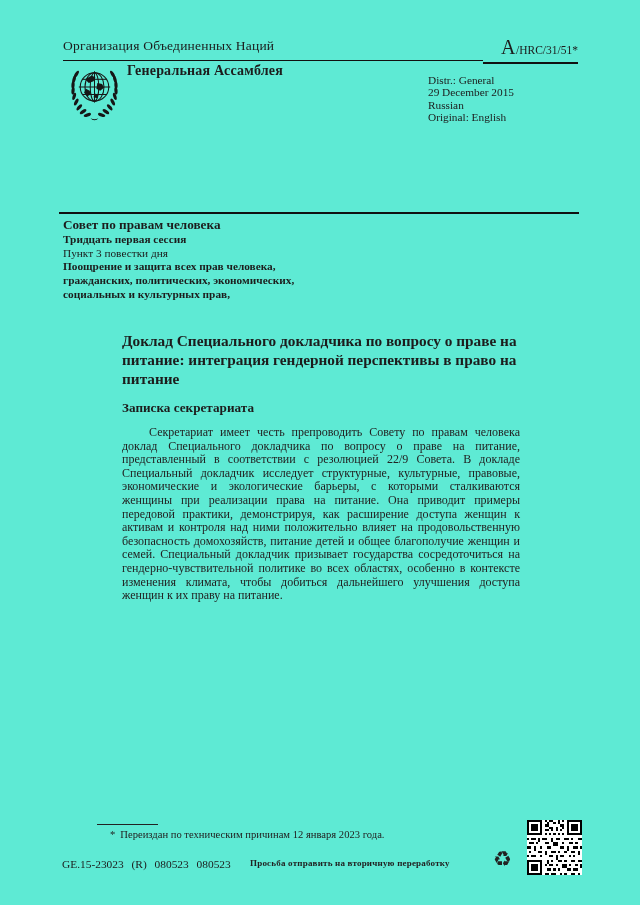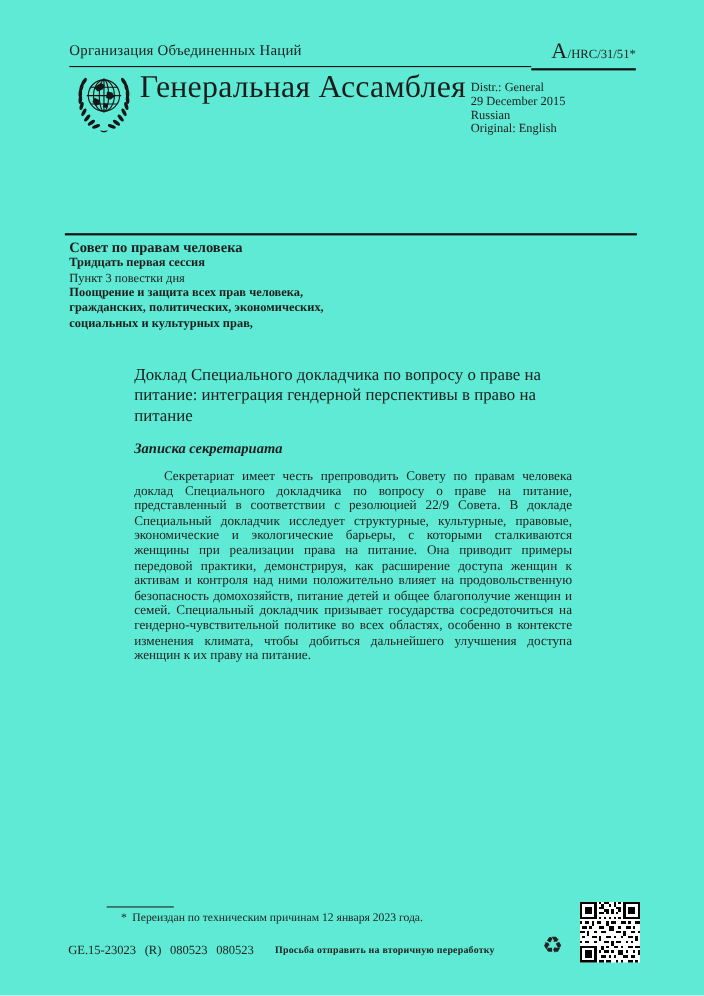--- a/index.html
+++ b/index.html
@@ -9,30 +9,30 @@
   }
   .abs{position:absolute;}
   
   .org-name{left:63px;top:38px;font-size:13.5px;letter-spacing:.2px;}
   .doc-symbol{top:36px;right:62px;font-size:11.5px;white-space:nowrap;}
   .doc-symbol .big-a{font-size:20px;letter-spacing:.5px;}
   .rule-left{left:63px;top:60px;width:420px;height:1px;background:#111;}
   .rule-right{left:483px;top:62px;width:95px;height:2px;background:#111;}
   
   .emblem{left:66px;top:63px;width:57px;height:63px;}
-  .assembly-title{left:127px;top:63px;font-size:29px;font-weight:normal;letter-spacing:.2px;}
+  .assembly-title{left:127px;top:63px;font-size:14px;font-weight:bold;letter-spacing:.2px;}
   .distr-block{left:428px;top:74px;font-size:11.3px;line-height:12.4px;}
   .rule-thick{left:59px;top:212px;width:520px;height:2px;background:#111;}
   
   .session{left:63px;top:216px;font-size:11.3px;line-height:13.7px;}
   .session .council{font-size:13.2px;font-weight:bold;line-height:17px;}
   .session .b{font-weight:bold;}
   
-  .doc-title{left:122px;top:331px;width:412px;font-size:15.3px;font-weight:normal;line-height:19.2px;}
-  .doc-subtitle{left:122px;top:400px;font-size:13.2px;font-weight:bold;font-style:italic;}
+  .doc-title{left:122px;top:331px;width:412px;font-size:15.3px;font-weight:bold;line-height:19.2px;}
+  .doc-subtitle{left:122px;top:400px;font-size:13.2px;font-weight:bold;}
   .body-par{
     left:122px;top:426px;width:398px;font-size:12px;line-height:13.6px;
     text-align:justify;text-indent:27px;color:#222;
   }
   
   .fn-rule{left:97px;top:824px;width:61px;height:1px;background:#222;}
   .footnote{left:110px;top:829px;font-size:10.6px;color:#222;text-align:center;}
   .footnote .fn-star{padding-right:5px;}
   .job-no{left:62px;top:858px;font-size:11.4px;word-spacing:5px;}
   .recycle-line{left:250px;top:858px;width:240px;font-size:9px;font-weight:bold;letter-spacing:.2px;color:#222;}

